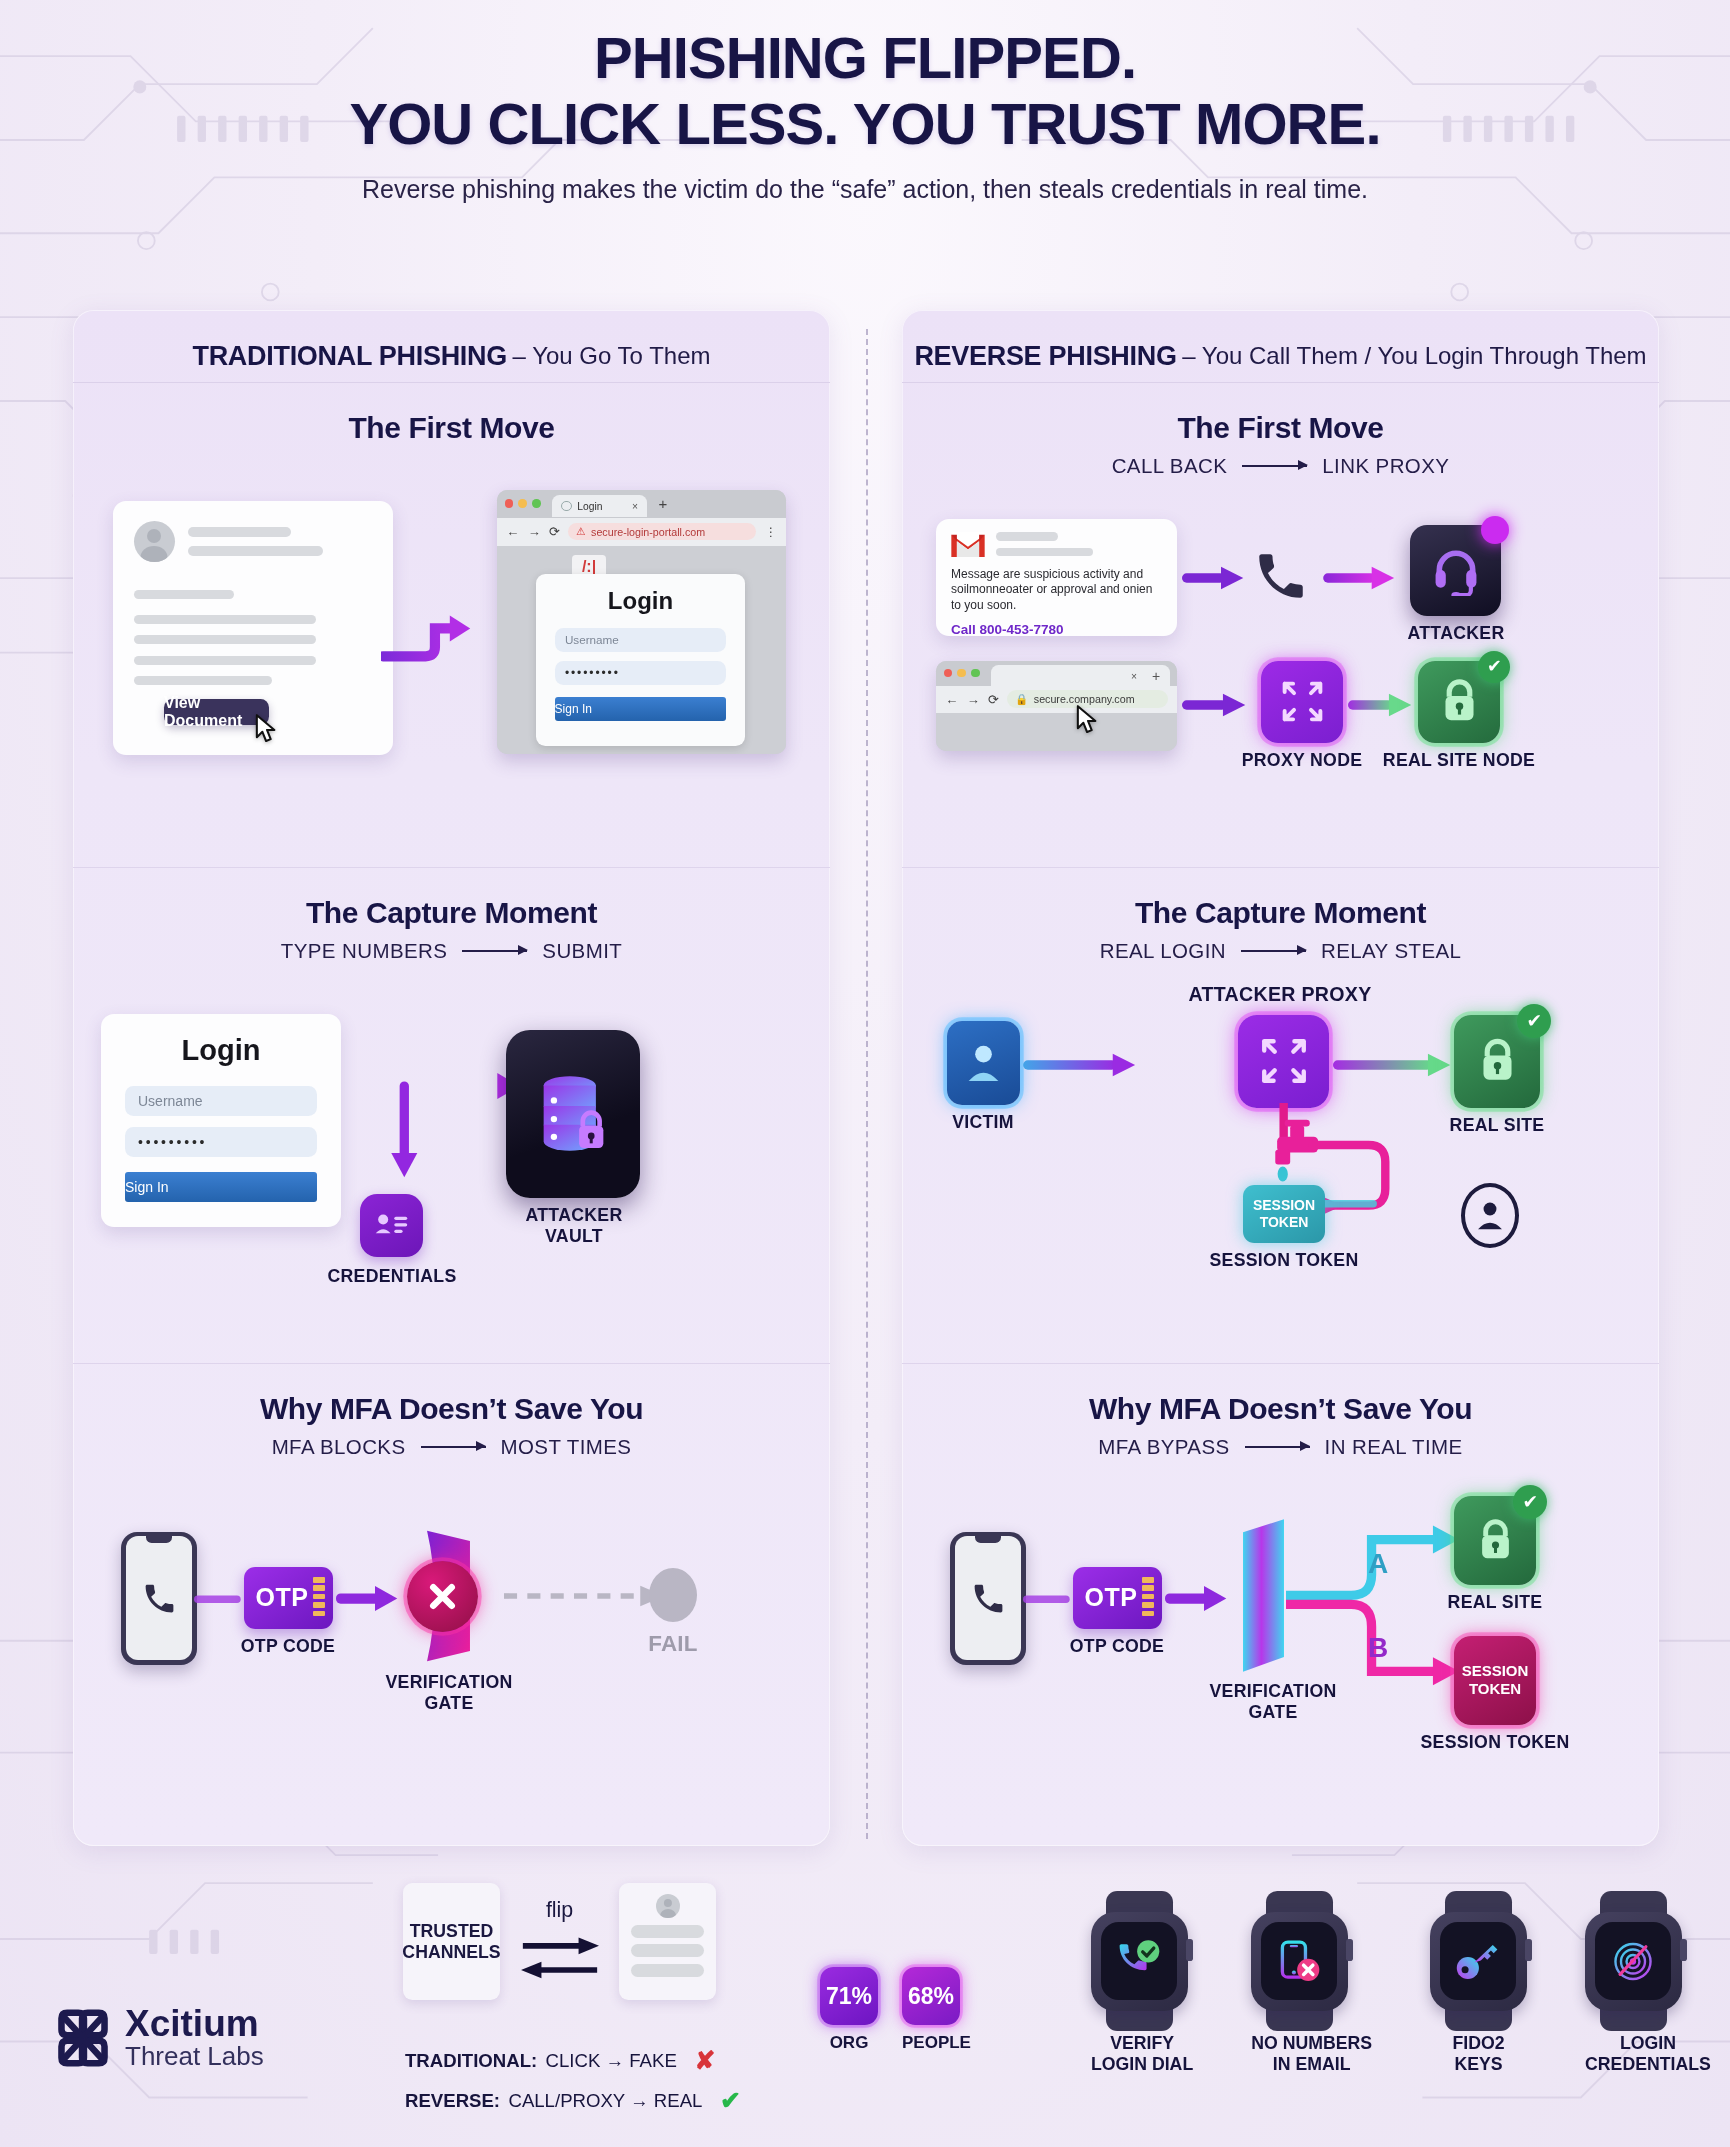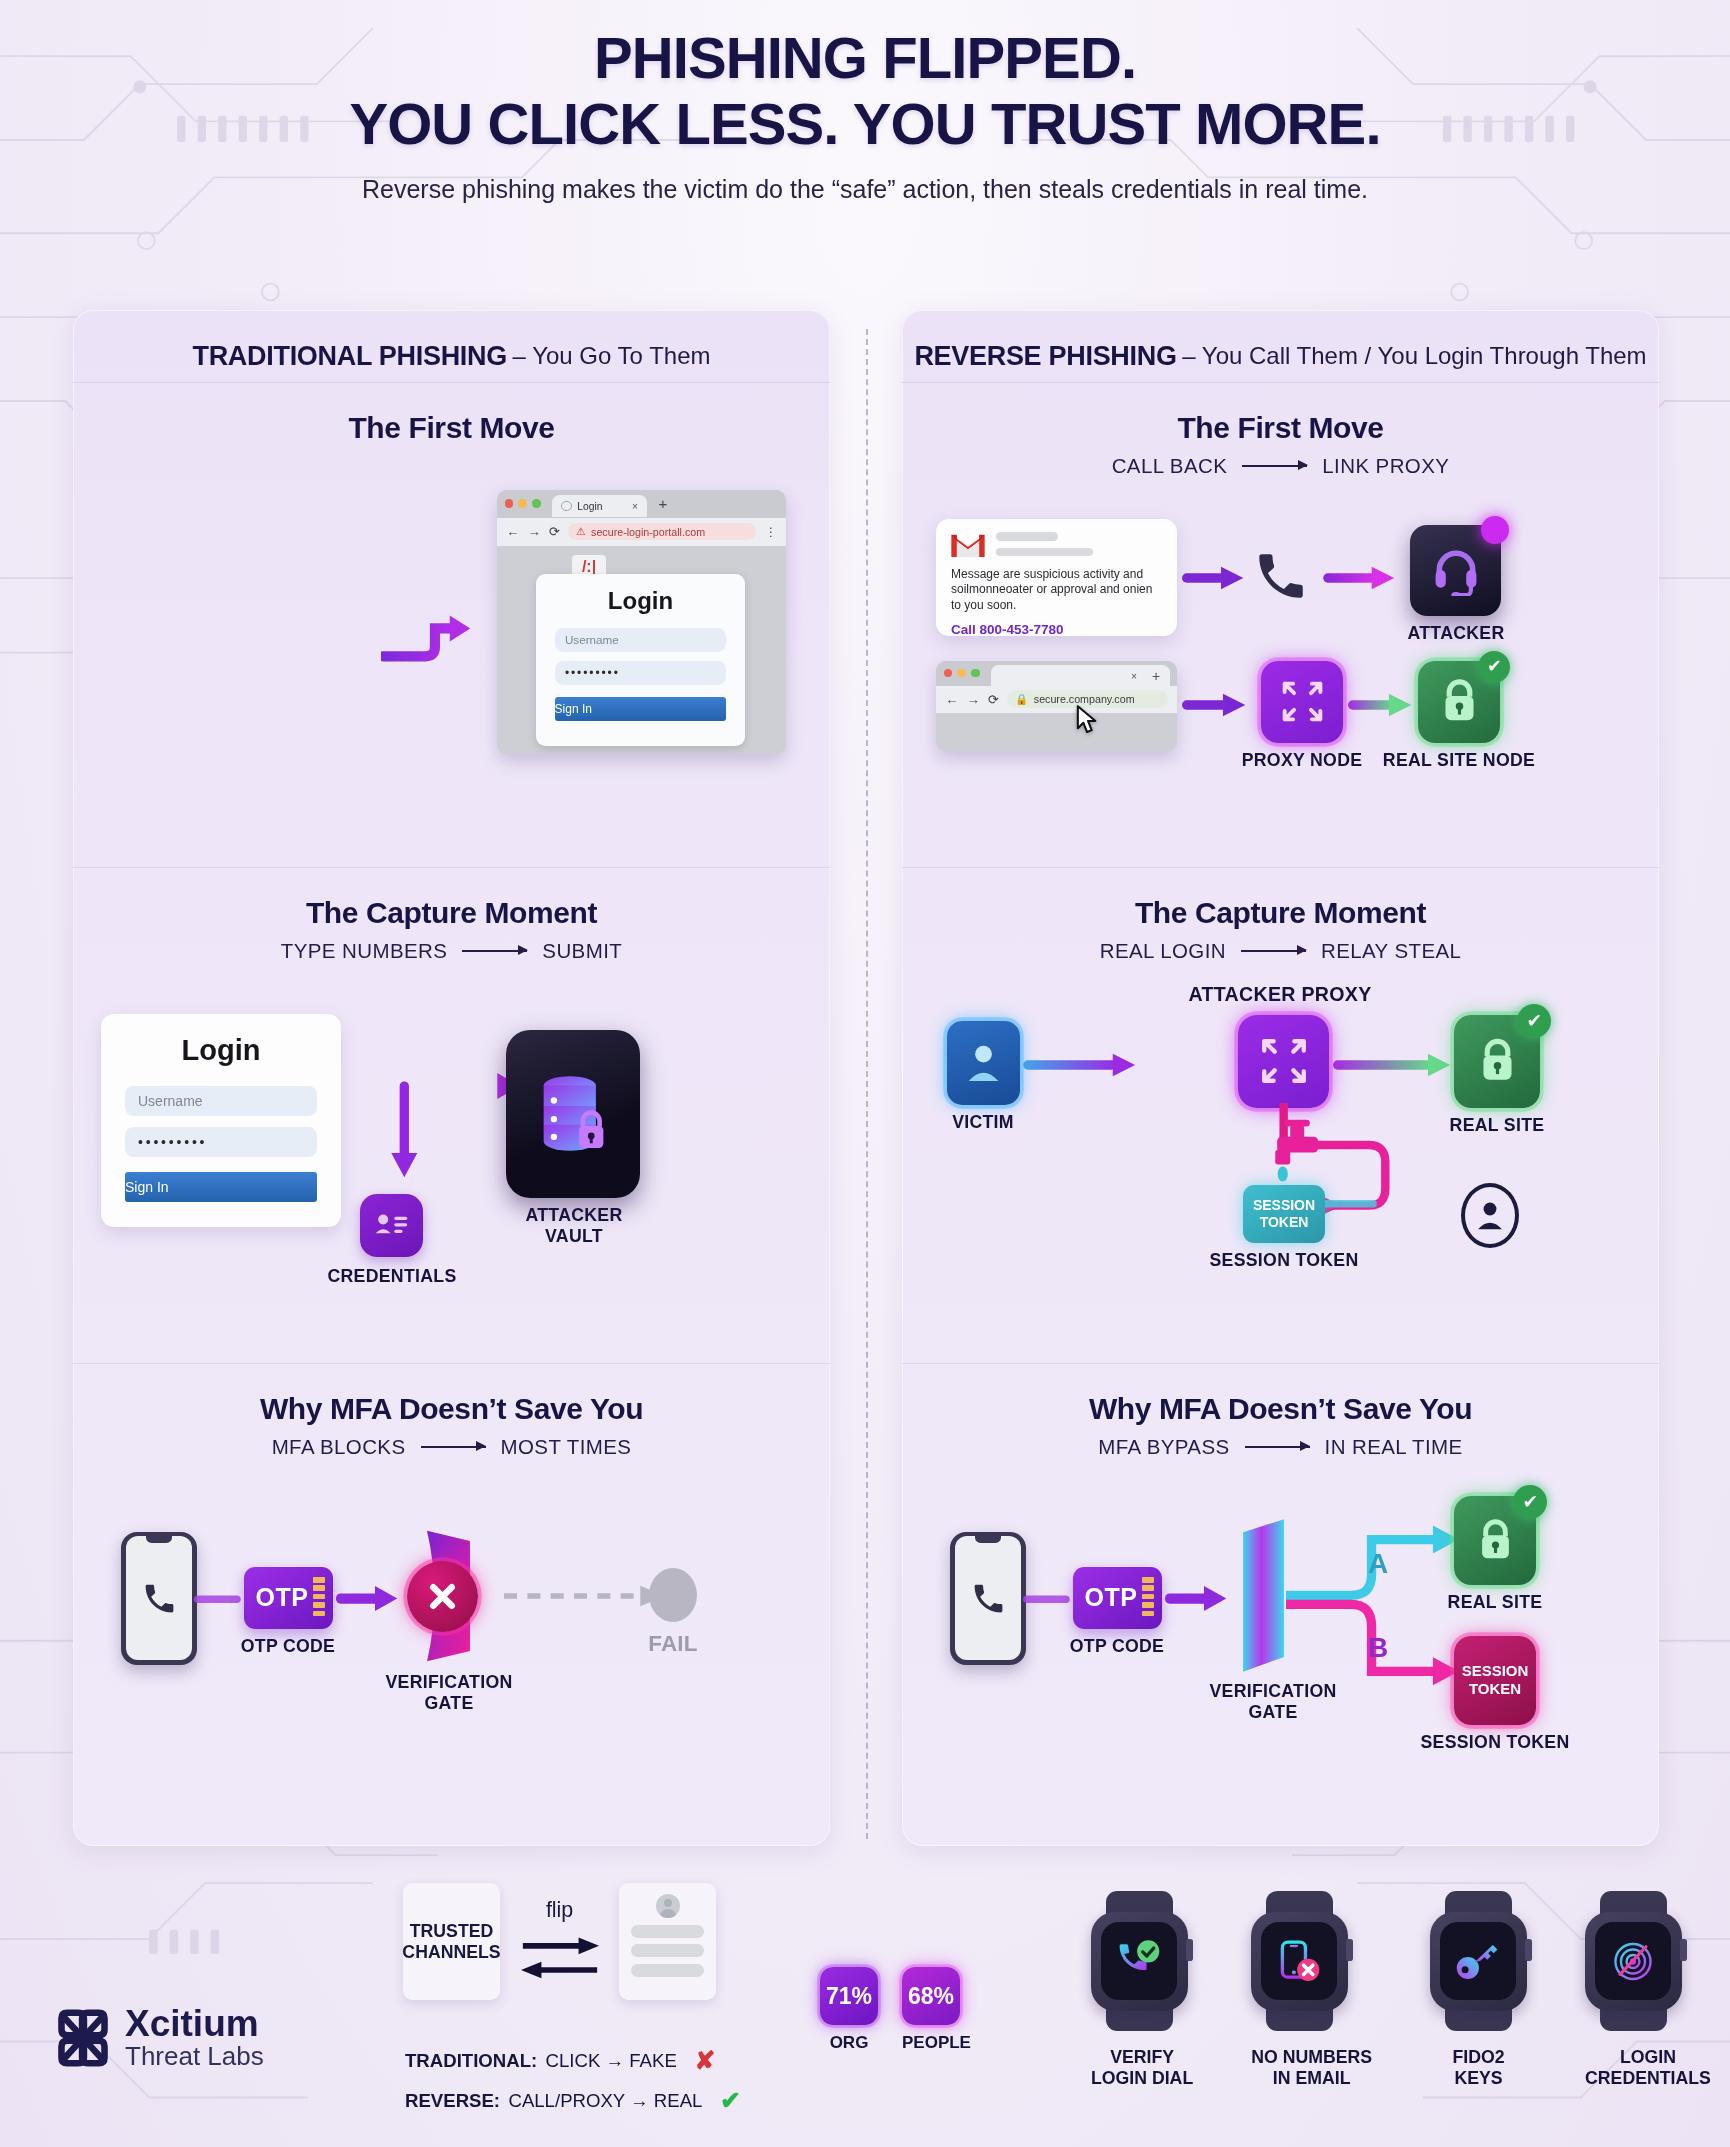--- a/index.html
+++ b/index.html
@@ -96,21 +96,21 @@
       justify-content:center;color:#fff;box-shadow:0 0 11.2px rgba(60,190,110,.8)}
 
   
   .watch{position:relative;width:97px;height:140px}
   .watch .band{position:absolute;left:15px;width:67px;background:#3a3752;border-radius:11.2px}
   .watch .case{position:absolute;left:0;top:20.5px;width:97px;height:99px;border-radius:24px;
       background:linear-gradient(150deg,#45415f,#2c2942);box-shadow:0 5.6px 13px rgba(50,35,90,.3)}
   .watch .screen{position:absolute;left:10.3px;top:31px;width:76px;height:78px;border-radius:17.7px;
       background:#131224;display:flex;align-items:center;justify-content:center}
   .watch .crown{position:absolute;right:-4.7px;top:48px;width:6.5px;height:22.4px;background:#4a4665;border-radius:2.8px}
-  .watch-label{text-align:center;font-size:17.7px;font-weight:bold;color:#16133c;line-height:1.2;margin-top:16px}
+  .watch-label{text-align:center;font-size:17.7px;font-weight:bold;color:#16133c;line-height:1.2;margin-top:2px}
 
   
   .footer{position:absolute;top:1874px;left:0;width:1730px;height:274px;z-index:5}
   .logo-wrap{position:absolute;left:54px;top:131px;display:flex;align-items:center;gap:13px}
   .logo-txt-1{font-size:37px;font-weight:bold;color:#1d1a4e;line-height:1}
   .logo-txt-2{font-size:26px;color:#33305c;line-height:1.1}
 
   .flipcard{width:97px;height:117px;background:#f6f4fa;border-radius:9.3px;
      box-shadow:0 3.7px 10.3px rgba(100,70,150,.16);display:flex;align-items:center;justify-content:center;
      font-size:17.7px;font-weight:bold;color:#1b1840;text-align:center;line-height:1.15}
@@ -206,20 +206,38 @@
   <div class="panel-head">
     <span class="ph-strong">TRADITIONAL PHISHING</span>
     <span class="ph-light">– You Go To Them</span>
   </div>
 
   <div class="section" style="height:485px">
     <div class="sec-title">The First Move</div>
 
     <div class="stage" style="height:308px">
 
+      <div class="card" style="position:absolute;left:40px;top:56px;width:280px;height:254px;">
+        <div class="avatar-circ" style="position:absolute;left:20.5px;top:20.5px;width:41px;height:41px"></div>
+        <div class="skel" style="position:absolute;left:75px;top:26px;width:103px;height:10.3px"></div>
+        <div class="skel" style="position:absolute;left:75px;top:45px;width:135px;height:10.3px"></div>
+        <div class="skel" style="position:absolute;left:20.5px;top:89px;width:100px;height:9.3px"></div>
+        <div class="skel" style="position:absolute;left:20.5px;top:114px;width:182px;height:9.3px"></div>
+        <div class="skel" style="position:absolute;left:20.5px;top:134px;width:182px;height:9.3px"></div>
+        <div class="skel" style="position:absolute;left:20.5px;top:155px;width:182px;height:9.3px"></div>
+        <div class="skel" style="position:absolute;left:20.5px;top:175px;width:138px;height:9.3px"></div>
+        <div class="btn-dark" style="position:absolute;left:51px;top:198px;width:105px;height:26px">
+          <span>View Document</span>
+        </div>
+        <div class="cursor" style="left:142px;top:213px">
+          <svg width="24" height="30" viewBox="0 0 26 32">
+                <path d="M2 1 L2 25 L8 19 L12 29 L17 27 L13 17 L21 17 Z" fill="#fff" stroke="#111" stroke-width="2.2" stroke-linejoin="round"></path>
+              </svg>
+        </div>
+      </div>
 
       <svg style="position:absolute;left:308px;top:163px" width="93" height="65" viewBox="0 0 100 70">
         <defs>
               <linearGradient id="lg1" x1="0" y1="0" x2="1" y2="0">
                 <stop offset="0" stop-color="#7c2bd9"></stop>
                 <stop offset="1" stop-color="#b22ee6"></stop>
               </linearGradient>
             </defs>
         <path d="M2 52 H48 Q58 52 58 42 V22 H80" stroke="url(#lg1)" stroke-width="11" fill="none" stroke-linecap="round"></path>
         <path d="M74 8 L96 22 L74 36 Z" fill="#b22ee6"></path>

